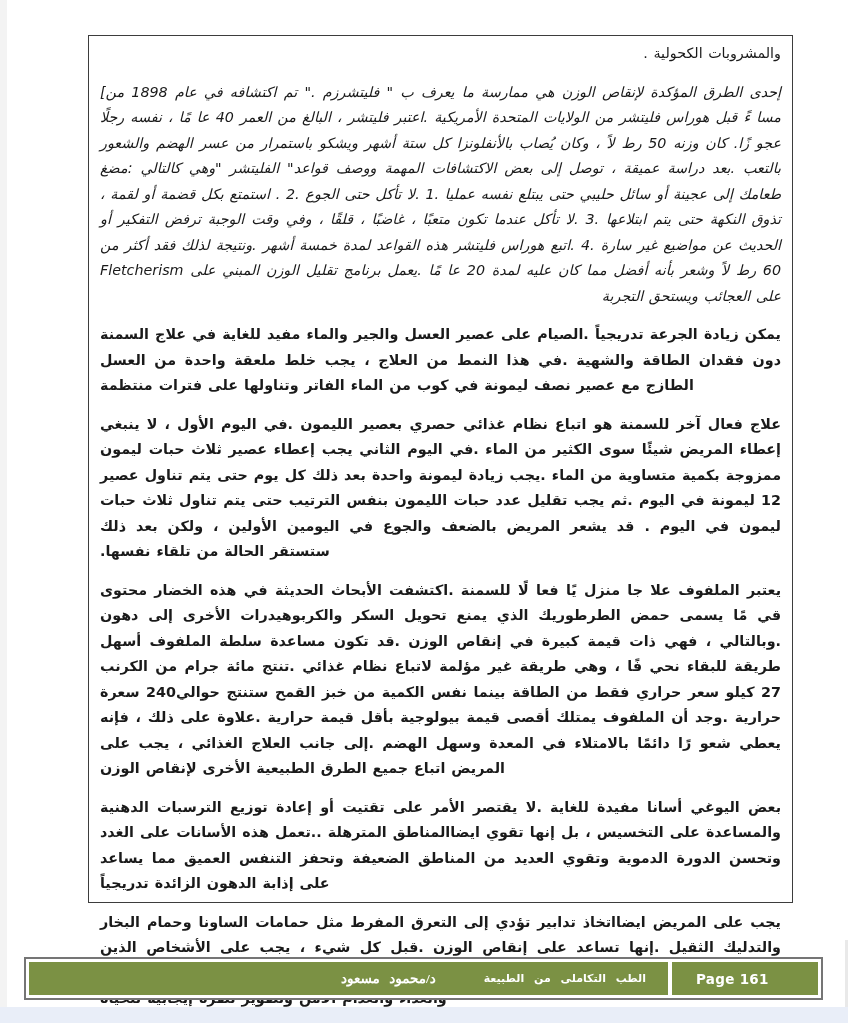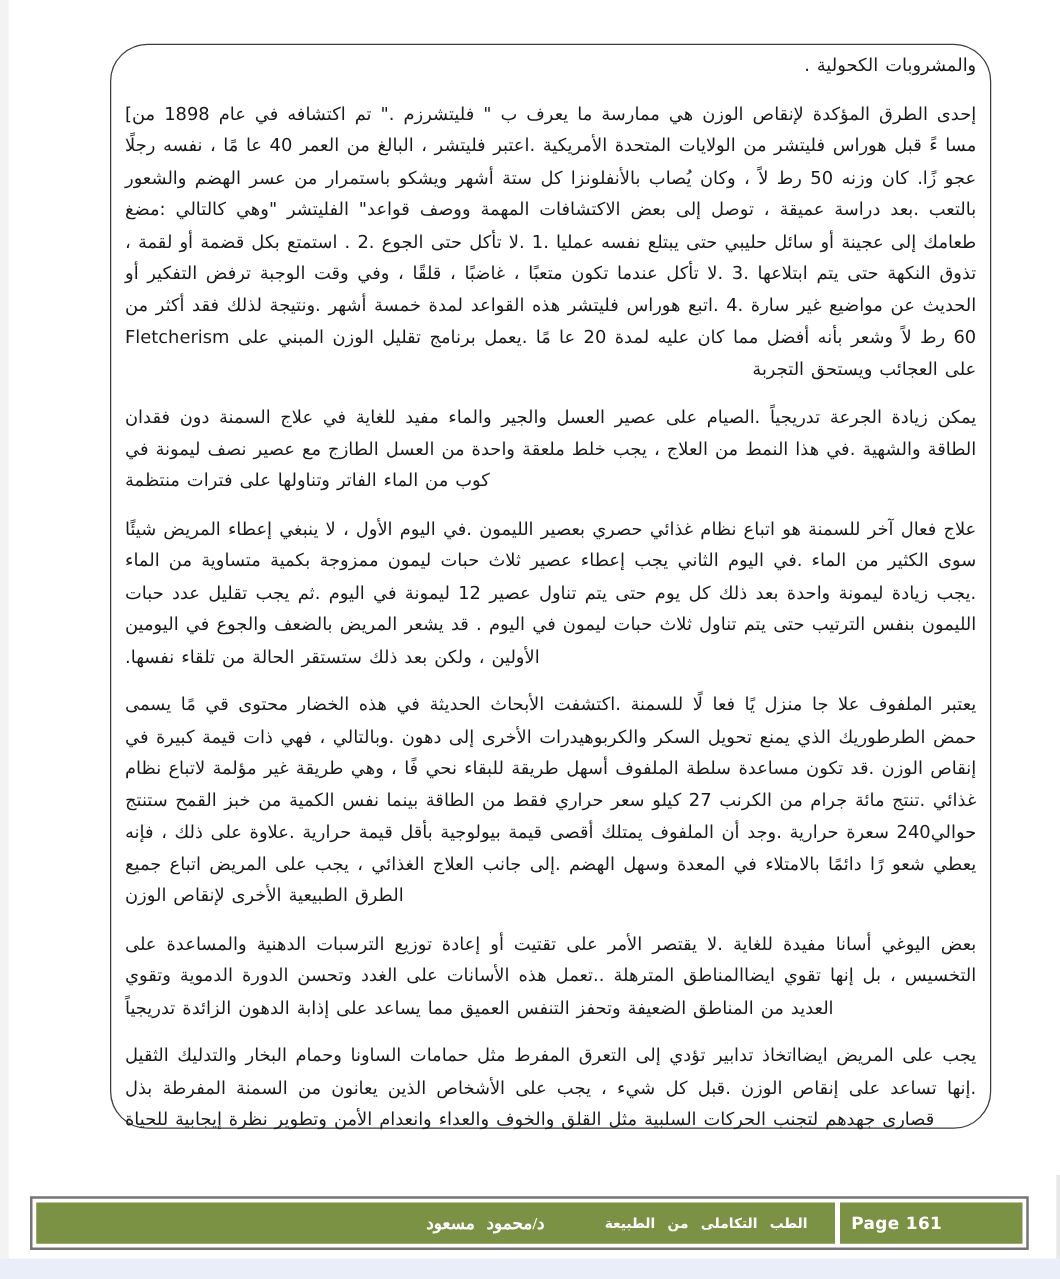--- a/index.html
+++ b/index.html
@@ -24,22 +24,22 @@
   }
   .para{
     direction:rtl;
     text-align:justify;
     font-size:14.3px;
     line-height:25.5px;
     color:#1a1a1a;
     margin:0 0 13px 0;
     word-spacing:1px;
   }
-  .para.align-left{text-align-last:left;}
-  .para.align-right{text-align-last:right;}
+  .para.align-left{text-align-last:left;font-weight:bold;}
+  .para.align-right{text-align-last:right;font-style:italic;}
   .para.single{text-align:right;}
   .footer-table{
     position:absolute;left:24px;top:957px;width:799px;height:43px;
     box-sizing:border-box;
     border:2px solid #757575;
     background:#ffffff;
     padding:3px;
     display:flex;
     gap:4px;
   }
@@ -61,36 +61,36 @@
     white-space:nowrap;
   }
   .author-name{
     font-size:13.5px;font-weight:bold;letter-spacing:2.5px;word-spacing:6px;
     white-space:nowrap;
     font-family:Liberation Serif, serif;
   }
   .footer-cell.page{
     width:146px;
     justify-content:flex-start;
-    padding-left:9px;
+    padding-left:24px;
   }
   .page-number{
     font-size:13.5px;font-weight:bold;letter-spacing:0.3px;
   }
   .bottom-strip{
     position:absolute;left:0;bottom:0;width:848px;height:16px;
   }
 </style>
 </head>
 <body>
 
 <div class="edge-shade"></div>
 <div class="right-edge-shade"></div>
 
-<div class="doc-box" style="border-color: rgb(61, 61, 61); border-radius: 30px;">
+<div class="doc-box" style="border-color: rgb(61, 61, 61);">
   <p class="para single">والمشروبات الكحولية .</p>
   <div id="paragraphs">
       <p class="para align-right">إحدى الطرق المؤكدة لإنقاص الوزن هي ممارسة ما يعرف ب " فليتشرزم ." تم اكتشافه في عام 1898 من] مسا ءً قبل هوراس فليتشر من الولايات المتحدة الأمريكية .اعتبر فليتشر ، البالغ من العمر 40 عا مًا ، نفسه رجلًا عجو زًا. كان وزنه 50 رط لاً ، وكان يُصاب بالأنفلونزا كل ستة أشهر ويشكو باستمرار من عسر الهضم والشعور بالتعب .بعد دراسة عميقة ، توصل إلى بعض الاكتشافات المهمة ووصف قواعد" الفليتشر "وهي كالتالي :مضغ طعامك إلى عجينة أو سائل حليبي حتى يبتلع نفسه عمليا .1 .لا تأكل حتى الجوع .2 . استمتع بكل قضمة أو لقمة ، تذوق النكهة حتى يتم ابتلاعها .3 .لا تأكل عندما تكون متعبًا ، غاضبًا ، قلقًا ، وفي وقت الوجبة ترفض التفكير أو الحديث عن مواضيع غير سارة .4 .اتبع هوراس فليتشر هذه القواعد لمدة خمسة أشهر .ونتيجة لذلك فقد أكثر من 60 رط لاً وشعر بأنه أفضل مما كان عليه لمدة 20 عا مًا .يعمل برنامج تقليل الوزن المبني على Fletcherism على العجائب ويستحق التجربة</p>
       <p class="para align-left">يمكن زيادة الجرعة تدريجياً .الصيام على عصير العسل والجير والماء مفيد للغاية في علاج السمنة دون فقدان الطاقة والشهية .في هذا النمط من العلاج ، يجب خلط ملعقة واحدة من العسل الطازج مع عصير نصف ليمونة في كوب من الماء الفاتر وتناولها على فترات منتظمة</p>
       <p class="para align-left">علاج فعال آخر للسمنة هو اتباع نظام غذائي حصري بعصير الليمون .في اليوم الأول ، لا ينبغي إعطاء المريض شيئًا سوى الكثير من الماء .في اليوم الثاني يجب إعطاء عصير ثلاث حبات ليمون ممزوجة بكمية متساوية من الماء .يجب زيادة ليمونة واحدة بعد ذلك كل يوم حتى يتم تناول عصير 12 ليمونة في اليوم .ثم يجب تقليل عدد حبات الليمون بنفس الترتيب حتى يتم تناول ثلاث حبات ليمون في اليوم . قد يشعر المريض بالضعف والجوع في اليومين الأولين ، ولكن بعد ذلك ستستقر الحالة من تلقاء نفسها.</p>
       <p class="para align-left">يعتبر الملفوف علا جا منزل يًا فعا لًا للسمنة .اكتشفت الأبحاث الحديثة في هذه الخضار محتوى قي مًا يسمى حمض الطرطوريك الذي يمنع تحويل السكر والكربوهيدرات الأخرى إلى دهون .وبالتالي ، فهي ذات قيمة كبيرة في إنقاص الوزن .قد تكون مساعدة سلطة الملفوف أسهل طريقة للبقاء نحي فًا ، وهي طريقة غير مؤلمة لاتباع نظام غذائي .تنتج مائة جرام من الكرنب 27 كيلو سعر حراري فقط من الطاقة بينما نفس الكمية من خبز القمح ستنتج حوالي240  سعرة حرارية .وجد أن الملفوف يمتلك أقصى قيمة بيولوجية بأقل قيمة حرارية .علاوة على ذلك ، فإنه يعطي شعو رًا دائمًا بالامتلاء في المعدة وسهل الهضم .إلى جانب العلاج الغذائي ، يجب على المريض اتباع جميع الطرق الطبيعية الأخرى لإنقاص الوزن</p>
       <p class="para align-left">بعض اليوغي أسانا مفيدة للغاية .لا يقتصر الأمر على تقتيت أو إعادة توزيع الترسبات الدهنية والمساعدة على التخسيس ، بل إنها تقوي ايضاالمناطق المترهلة ..تعمل هذه الأسانات على الغدد وتحسن الدورة الدموية وتقوي العديد من المناطق الضعيفة وتحفز التنفس العميق مما يساعد على إذابة الدهون الزائدة تدريجياً</p>
       <p class="para align-left">يجب على المريض ايضااتخاذ تدابير تؤدي إلى التعرق المفرط مثل حمامات الساونا وحمام البخار والتدليك الثقيل .إنها تساعد على إنقاص الوزن .قبل كل شيء ، يجب على الأشخاص الذين يعانون من السمنة المفرطة بذل قصارى جهدهم لتجنب الحركات السلبية مثل القلق والخوف والعداء وانعدام الأمن وتطوير نظرة إيجابية للحياة</p>
     </div>
 </div>

